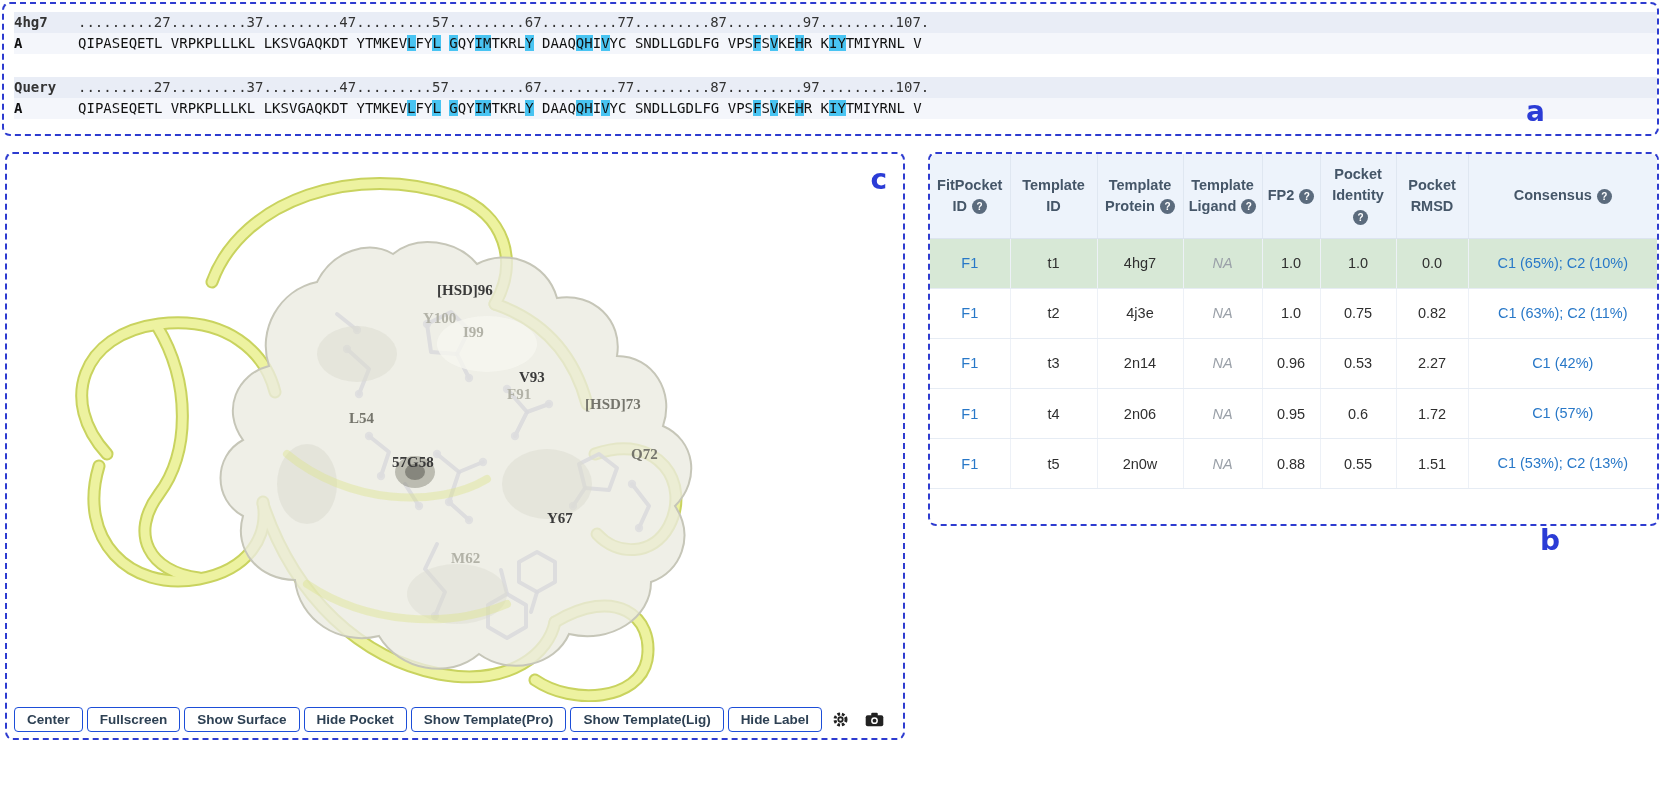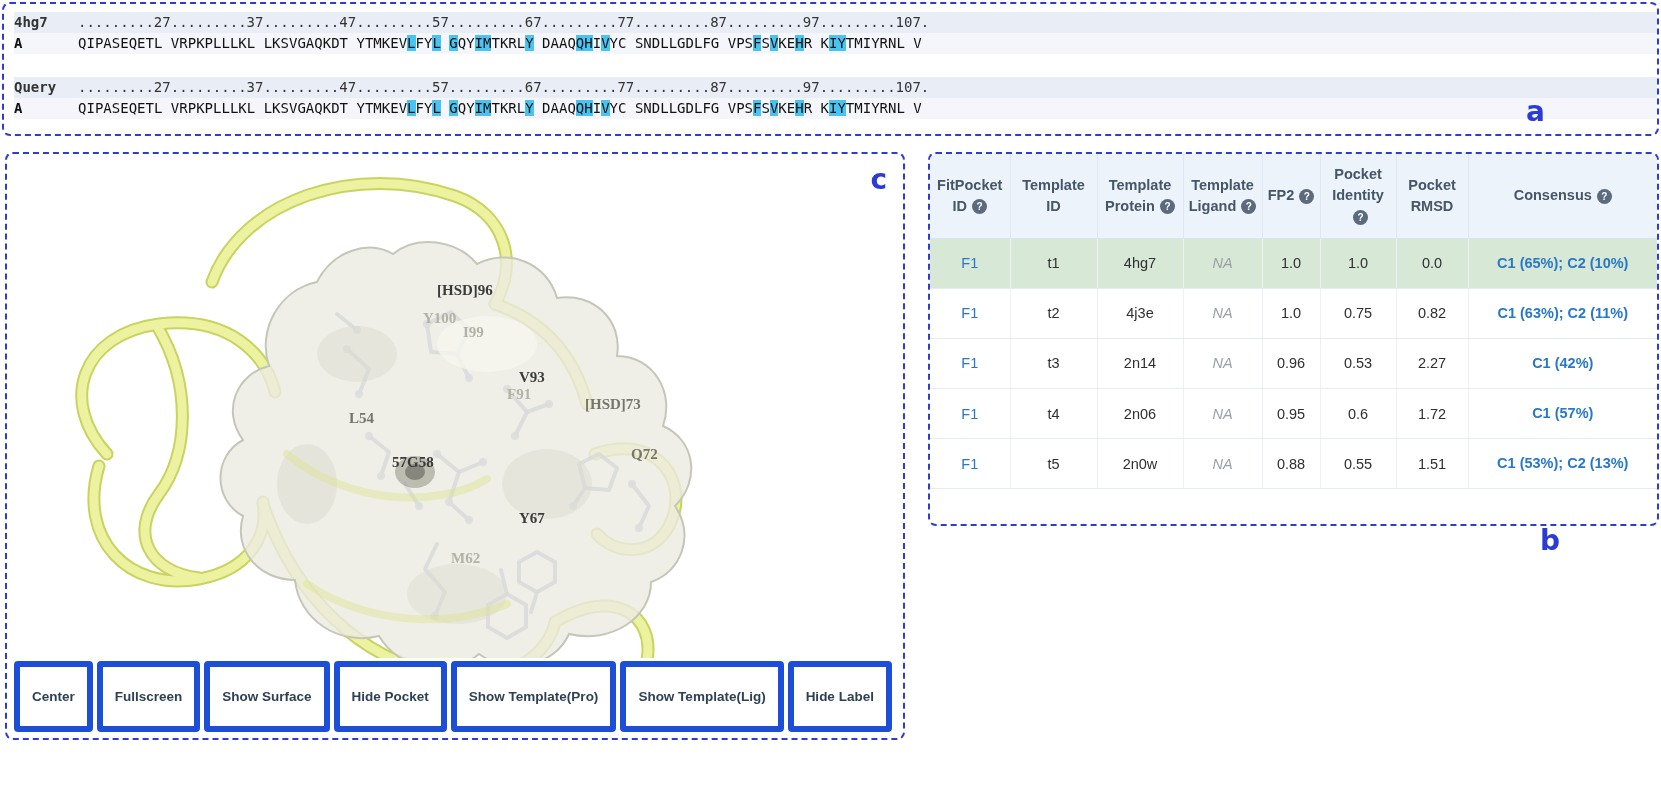--- a/index.html
+++ b/index.html
@@ -26,41 +26,41 @@
   .aln-text .hl{background:#49c4f2;}
 
   
   #mol-canvas{position:absolute;left:0;top:0;width:896px;height:548px;}
   #mol-labels{position:absolute;left:0;top:0;width:896px;height:548px;pointer-events:none;}
   .mol-label{position:absolute;font-size:15px;font-weight:700;font-family:Liberation Serif, serif;}
   .tone-dark{color:#3a3a3a;}
   .tone-mid{color:#75756c;}
   .tone-faint{color:#b2b2a7;font-weight:600;}
   #viewer-toolbar{position:absolute;left:3px;right:3px;bottom:3px;display:flex;gap:4px;align-items:center;background:#fff;padding:3px 4px;}
-  .vbtn{border:6px solid #1d4ed8;border-radius:4px;background:#fff;color:#2e4154;font-family:"Liberation Sans",sans-serif;
-        font-size:13.5px;font-weight:700;padding:22px 12px;cursor:pointer;white-space:nowrap;}
+  .vbtn{border:1px solid #1d4ed8;border-radius:4px;background:#fff;color:#2e4154;font-family:"Liberation Sans",sans-serif;
+        font-size:13.5px;font-weight:700;padding:4px 12px;cursor:pointer;white-space:nowrap;}
   .vbtn-icon{border:none;padding:4px 6px;display:flex;align-items:center;background:transparent;}
   .icon-wrap{display:inline-flex;align-items:center;}
 
   .rib-back use{stroke:#c9d35f;stroke-width:13;fill:none;stroke-linecap:round;}
   .rib-front use{stroke:#edf2a0;stroke-width:9;fill:none;stroke-linecap:round;}
   .rib-ghost{stroke:#dde487;stroke-width:8;fill:none;stroke-linecap:round;opacity:.4;}
   .sticks line,.sticks polyline,.sticks polygon{stroke:#9494c8;stroke-width:4;fill:none;stroke-linejoin:round;stroke-linecap:round;opacity:.85;}
   .sticks circle{fill:#a6a6d4;opacity:.85;}
 
   
   #tpl-table{width:727px;table-layout:fixed;border-collapse:collapse;font-size:14.5px;color:#2f2f2f;}
   #tpl-table th{background:#edf3fb;color:#455668;font-weight:700;font-size:14.5px;line-height:1.45;padding:8px 4px;height:84px;
                 border-right:1px solid #dfe7f1;border-bottom:1px solid #dce4ef;vertical-align:middle;text-align:center;}
   #tpl-table td{padding:13px 8px;text-align:center;border-right:1px solid #edf1f7;border-bottom:1px solid #e6ecf4;background:#fff;vertical-align:middle;}
   #tpl-table th:last-child,#tpl-table td:last-child{border-right:none;}
   #tpl-table tr.selected td{background:#d7e8d6;}
   .cell-link{color:#2878c8;cursor:pointer;}
   td.na{color:#9aa0a8;font-style:italic;}
-  td.cell-consensus{text-align:right;padding:13px 28px 13px 77px;line-height:1.6;font-weight:bold;}
+  td.cell-consensus{text-align:right;padding:13px 28px 13px 77px;line-height:1.6;}
   .help-badge{display:inline-block;width:15px;height:15px;line-height:15px;border-radius:50%;background:#5b6b7d;color:#fff;
               font-size:10px;font-weight:700;margin-left:5px;text-align:center;vertical-align:middle;cursor:pointer;}
 </style>
 </head>
 <body>
 
 <div class="panel" id="panel-a">
   <div id="alignment">
       <div class="aln-block">
         <div class="aln-line aln-ruler"><span class="aln-name">4hg7</span><span class="aln-text">.........27.........37.........47.........57.........67.........77.........87.........97.........107.</span></div>
@@ -164,21 +164,21 @@
   <div id="mol-labels">
       <span class="mol-label tone-dark" style="left: 430px; top: 128px;">[HSD]96</span>
       <span class="mol-label tone-faint" style="left: 416px; top: 156px;">Y100</span>
       <span class="mol-label tone-faint" style="left: 456px; top: 170px;">I99</span>
       <span class="mol-label tone-dark" style="left: 512px; top: 206px; margin-top: 9px;">V93</span>
       <span class="mol-label tone-faint" style="left: 500px; top: 232px;">F91</span>
       <span class="mol-label tone-mid" style="left: 578px; top: 242px;">[HSD]73</span>
       <span class="mol-label tone-mid" style="left: 342px; top: 256px;">L54</span>
       <span class="mol-label tone-dark" style="left: 385px; top: 300px;">57G58</span>
       <span class="mol-label tone-mid" style="left: 624px; top: 292px;">Q72</span>
-      <span class="mol-label tone-dark" style="left: 512px; top: 356px;">Y67</span>
+      <span class="mol-label tone-dark" style="left: 540px; top: 356px;">Y67</span>
       <span class="mol-label tone-faint" style="left: 444px; top: 396px;">M62</span>
     </div>
   <div class="corner-label" id="label-c">c</div>
   <div id="viewer-toolbar">
       <button class="vbtn">Center</button>
       <button class="vbtn">Fullscreen</button>
       <button class="vbtn">Show Surface</button>
       <button class="vbtn">Hide Pocket</button>
       <button class="vbtn">Show Template(Pro)</button>
       <button class="vbtn">Show Template(Lig)</button>

